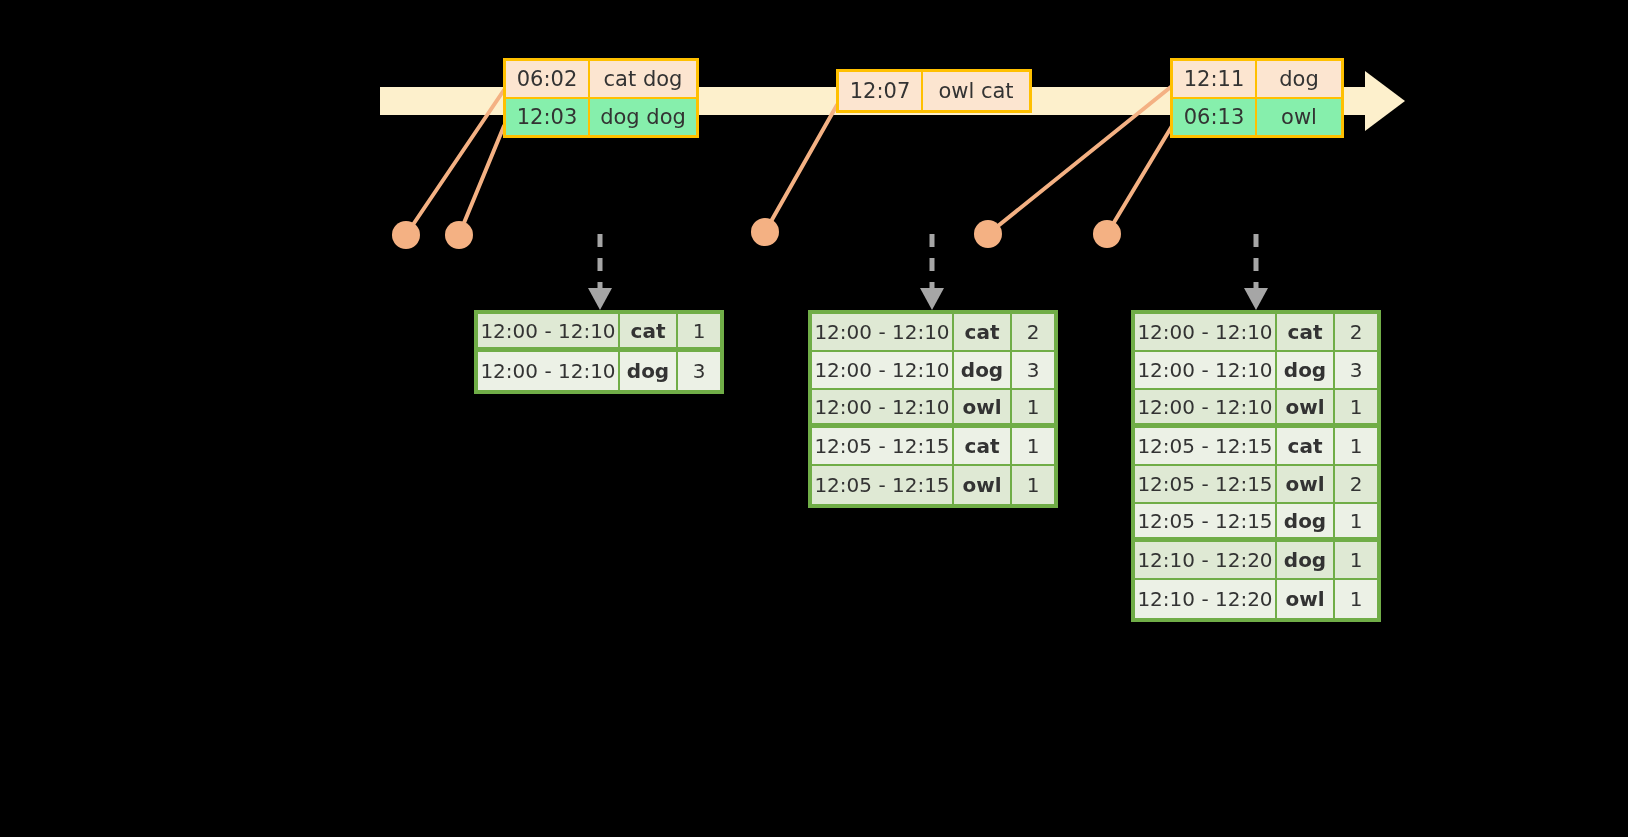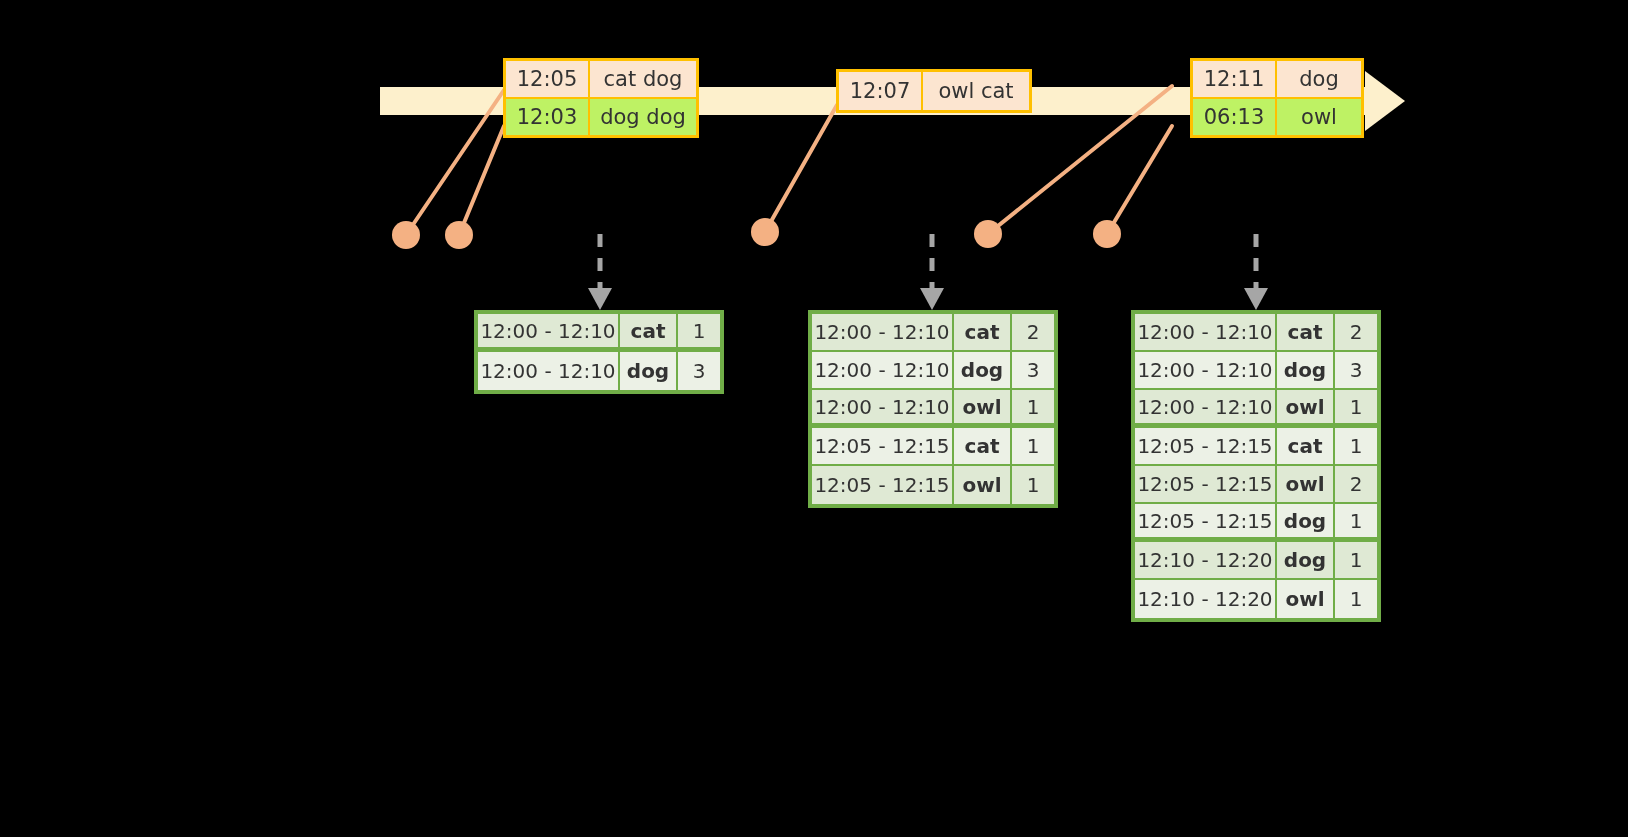--- a/index.html
+++ b/index.html
@@ -45,21 +45,21 @@
   .event-row + .event-row{border-top:2px solid #ffc000;}
   .event-cell{
     display:flex;align-items:center;justify-content:center;
     font-size:21px;color:#333;
     box-sizing:border-box;
     white-space:nowrap;
   }
   .event-cell.time{width:84px;border-right:2px solid #ffc000;}
   .event-cell.payload{flex:1;}
   .ev-shade-a{background:#fce5d0;}
-  .ev-shade-b{background:#bef264;}
+  .ev-shade-b{background:#86efac;}
 
   
   .result-table{
     position:absolute;
     border:4px solid #70ad47;
     box-sizing:border-box;
     background:#70ad47;
     display:flex;
     flex-direction:column;
     gap:0;
@@ -124,37 +124,37 @@
   </svg>
 
   <div class="dot" style="left:392px;top:221px;width:28px;height:28px;"></div>
   <div class="dot" style="left:445px;top:221px;width:28px;height:28px;"></div>
   <div class="dot" style="left:751px;top:218px;width:28px;height:28px;"></div>
   <div class="dot" style="left:974px;top:220px;width:28px;height:28px;"></div>
   <div class="dot" style="left:1093px;top:220px;width:28px;height:28px;"></div>
 
   <div class="event-box" style="left:503px;top:58px;width:196px;height:80px;">
     <div class="event-row">
-      <div class="event-cell time ev-shade-a">12:05</div>
+      <div class="event-cell time ev-shade-a">06:02</div>
       <div class="event-cell payload ev-shade-a">cat dog</div>
     </div>
     <div class="event-row">
       <div class="event-cell time ev-shade-b">12:03</div>
       <div class="event-cell payload ev-shade-b">dog dog</div>
     </div>
   </div>
 
   <div class="event-box" style="left:836px;top:69px;width:196px;height:44px;">
     <div class="event-row">
       <div class="event-cell time ev-shade-a">12:07</div>
       <div class="event-cell payload ev-shade-a">owl cat</div>
     </div>
   </div>
 
-  <div class="event-box" style="left:1170px;top:58px;width:174px;height:80px;margin-left:20px;">
+  <div class="event-box" style="left:1170px;top:58px;width:174px;height:80px;">
     <div class="event-row">
       <div class="event-cell time ev-shade-a">12:11</div>
       <div class="event-cell payload ev-shade-a">dog</div>
     </div>
     <div class="event-row">
       <div class="event-cell time ev-shade-b">06:13</div>
       <div class="event-cell payload ev-shade-b">owl</div>
     </div>
   </div>
 

